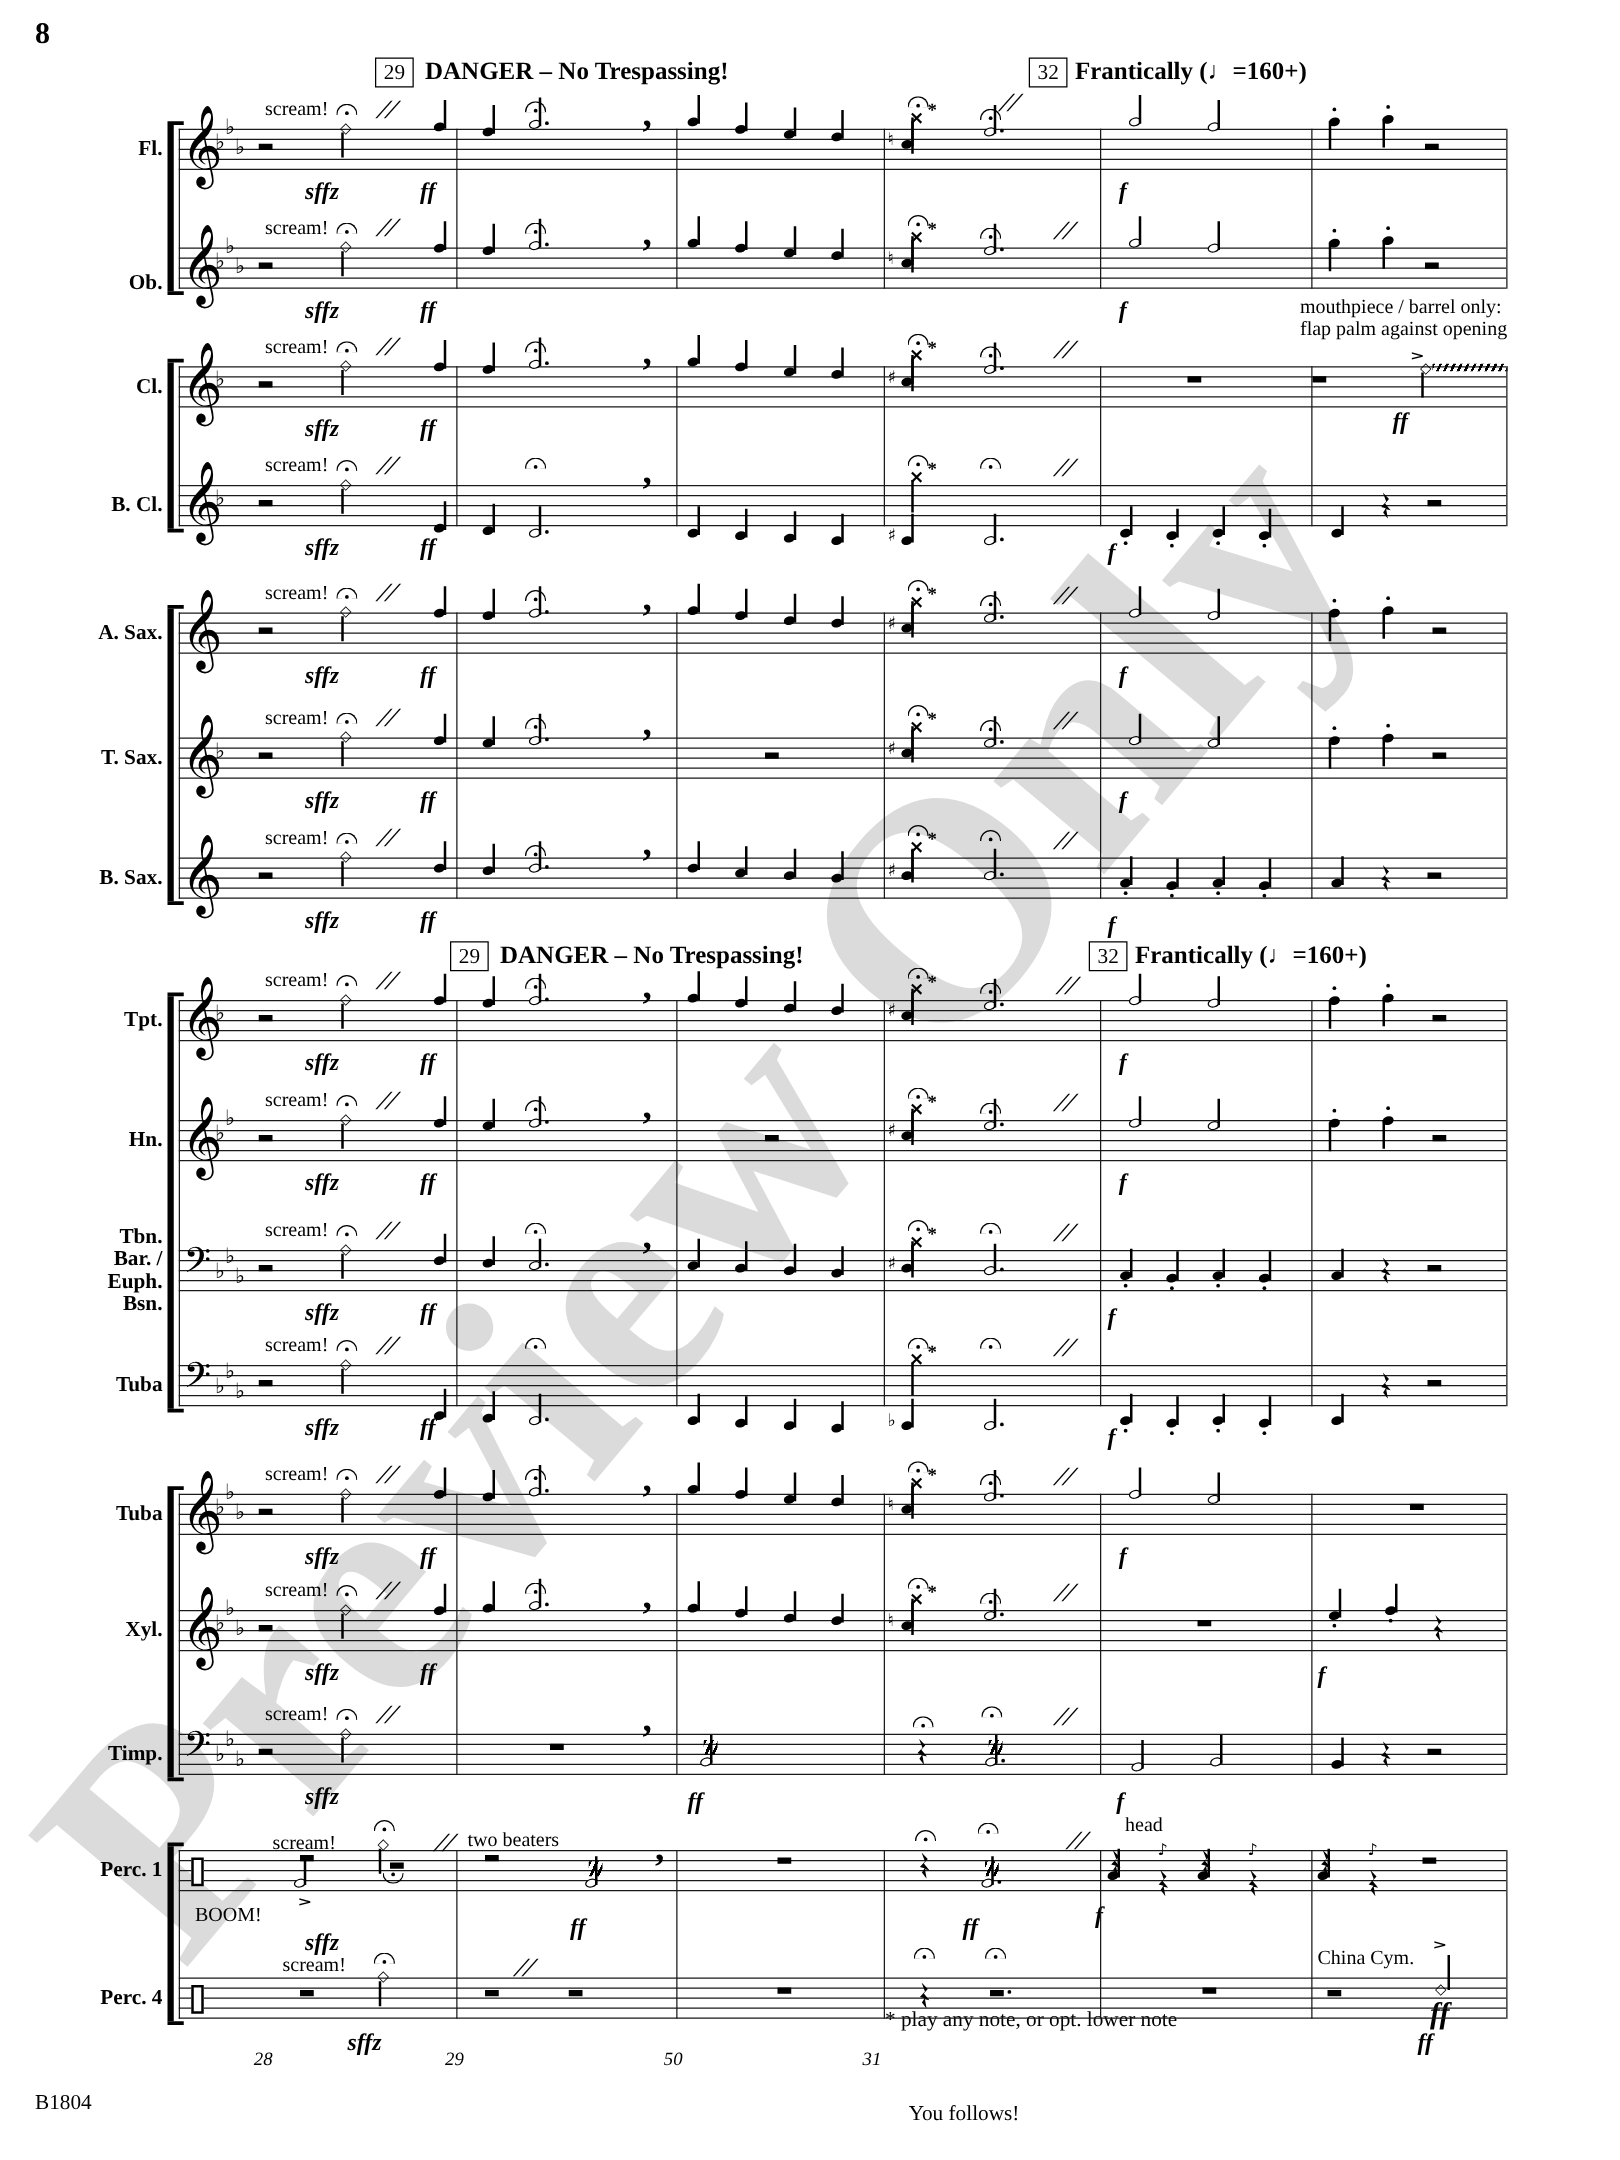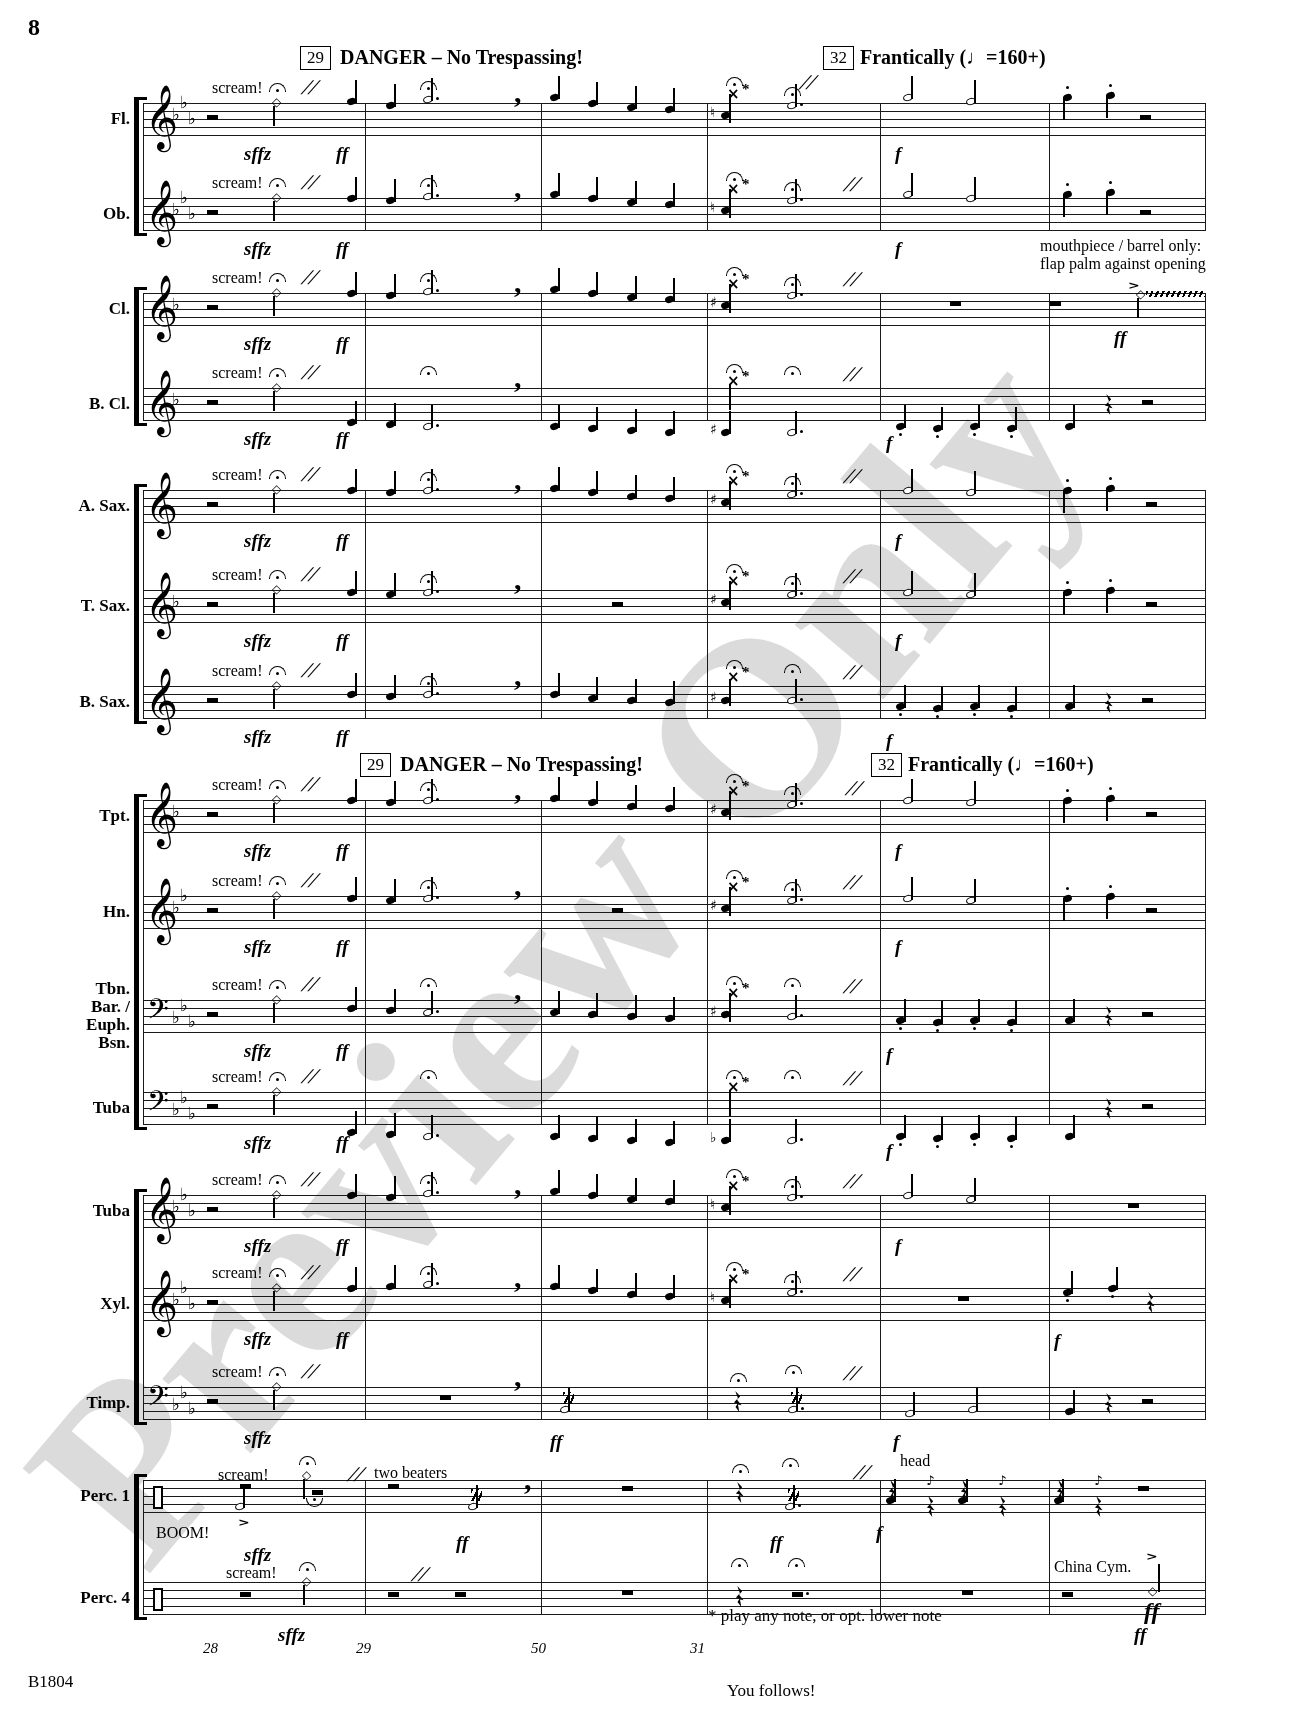--- a/index.html
+++ b/index.html
@@ -129,21 +129,21 @@
     <div class="nh" style="left: 1106px; top: 92px;"></div>
     <div class="stem" style="left: 1106px; top: 95px; height: 23px;"></div>
     <div class="dot" style="left: 1109px; top: 84px;"></div>
     <div class="blk" style="left: 1140px; top: 115px; width: 11px; height: 5px;"></div>
     <div class="tplain" style="left: 212px; top: 79px;">scream!</div>
     <div class="tcaes" style="left: 304px; top: 75px;">//</div>
     <div class="tsffz" style="left: 244px; top: 143px;">sffz</div>
     <div class="tdyn" style="left: 336px; top: 143px;">ff</div>
     <div class="tcomma" style="left: 514px; top: 77px;">,</div>
     <div class="tdyn" style="left: 895px; top: 143px;">f</div>
-    <div class="ilabel" style="left: 18px; top: 205px; width: 112px;">
+    <div class="ilabel" style="left: 18px; top: 217px; width: 112px;">
       <div>Ob.</div>
     </div>
     <div class="sline" style="left: 143px; top: 198px; width: 1062px;"></div>
     <div class="sline" style="left: 143px; top: 206px; width: 1062px;"></div>
     <div class="sline" style="left: 143px; top: 214px; width: 1062px;"></div>
     <div class="sline" style="left: 143px; top: 222px; width: 1062px;"></div>
     <div class="sline" style="left: 143px; top: 230px; width: 1062px;"></div>
     <div class="clef tclef" style="left: 145px; top: 184px;">𝄞</div>
     <div class="flat" style="left: 172px; top: 201px;">♭</div>
     <div class="flat" style="left: 180px; top: 189px;">♭</div>

